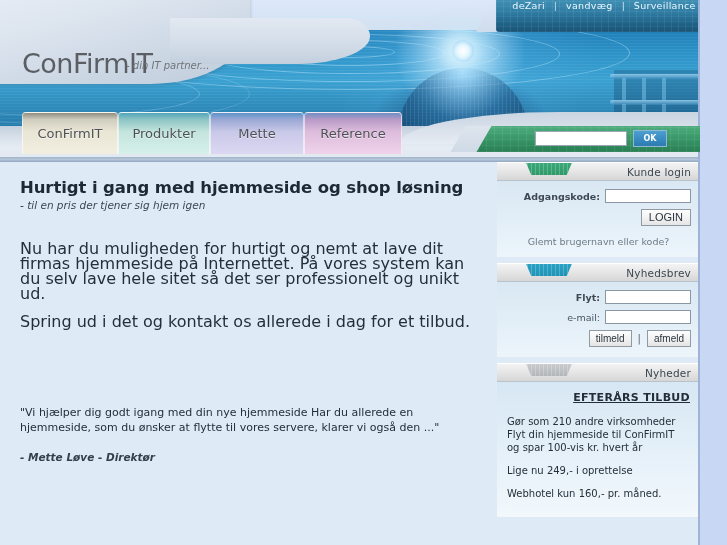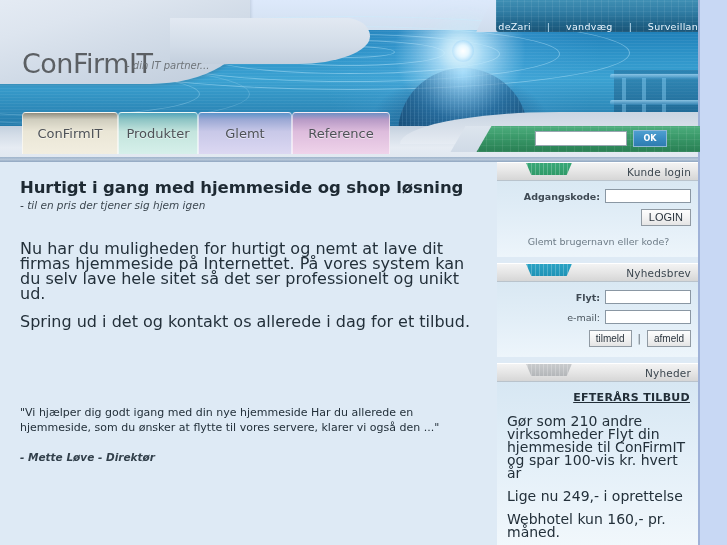--- a/index.html
+++ b/index.html
@@ -141,23 +141,23 @@
     position: absolute;
     left: 484px; top: 0;
     width: 26px; height: 32px;
     background: linear-gradient(180deg, #dde9fb 0%, #cfdcec 100%);
     transform: skewX(-26deg);
   }
   .topnav-inner {
     position: relative;
     height: 32px;
     display: flex;
-    align-items: flex-end;
+    align-items: flex-start;
     justify-content: center;
-    gap: 7px;
+    gap: 0;
     padding-left: 12px;
   }
   .topnav-inner a {
     color: #eaf6ff;
     font-size: 9.5px;
     text-decoration: none;
     letter-spacing: 0.3px;
     padding: 0 9px;
     white-space: nowrap;
   }
@@ -239,21 +239,21 @@
     color: #4e5257;
     border-top-left-radius: 4px;
     border-top-right-radius: 4px;
     border: 1px solid rgba(255,255,255,0.55);
     border-bottom: none;
     cursor: pointer;
     white-space: nowrap;
     text-shadow: 0 1px 0 rgba(255,255,255,0.5);
   }
   .tab-confirmit { width: 96px; background: linear-gradient(180deg, #8f8d80 0%, #cfcdbe 16%, #eae6d6 45%, #f2eee0 100%); }
-  .tab-produkter { width: 80px; background: linear-gradient(180deg, #52a5bb 0%, #8dc4c4 16%, #c3e4dd 45%, #d6f0ea 100%); }
+  .tab-produkter { width: 92px; background: linear-gradient(180deg, #52a5bb 0%, #8dc4c4 16%, #c3e4dd 45%, #d6f0ea 100%); }
   .tab-priser    { width: 94px; background: linear-gradient(180deg, #5c93c9 0%, #9ba8d4 16%, #c8c8e8 45%, #dcd8f2 100%); }
   .tab-reference { width: 98px; background: linear-gradient(180deg, #6f8fc4 0%, #b79ac6 16%, #ddbcdc 45%, #efd3ea 100%); }
 
   
   .searchbar {
     position: absolute;
     left: 470px; top: 126px;
     width: 248px; height: 26px;
     background: linear-gradient(180deg, #4fae7e 0%, #3f9f6f 30%, #2f8a5c 75%, #2a7f54 100%);
     z-index: 7;
@@ -456,21 +456,21 @@
   .news-title {
     text-align: right;
     font-size: 11px;
     font-weight: bold;
     color: #222e38;
     text-decoration: underline;
     margin-bottom: 11px;
     letter-spacing: 0.3px;
   }
   .news-p {
-    font-size: 14px;
+    font-size: 10px;
     color: #23303a;
     line-height: 13px;
     margin: 4px 0 10px 0;
   }
   .news-p.last { margin-bottom: 0; }
 
   
   .right-margin {
     position: absolute;
     left: 700px; top: 0;
@@ -534,21 +534,21 @@
         <span class="topnav-sep">|</span>
         <a href="#">vandvæg</a>
         <span class="topnav-sep">|</span>
         <a href="#">Surveillance</a>
       </div>
     </div>
 
     <div class="tabs">
       <div class="tab tab-confirmit">ConFirmIT</div>
       <div class="tab tab-produkter">Produkter</div>
-      <div class="tab tab-priser">Glemt</div>
+      <div class="tab tab-priser">Mette</div>
       <div class="tab tab-reference">Reference</div>
     </div>
 
     <div class="searchbar-skew"></div>
     <div class="searchbar">
       <input class="search-input" type="text" placeholder="" style="">
       <div class="search-ok">OK</div>
     </div>
   </div>
 

